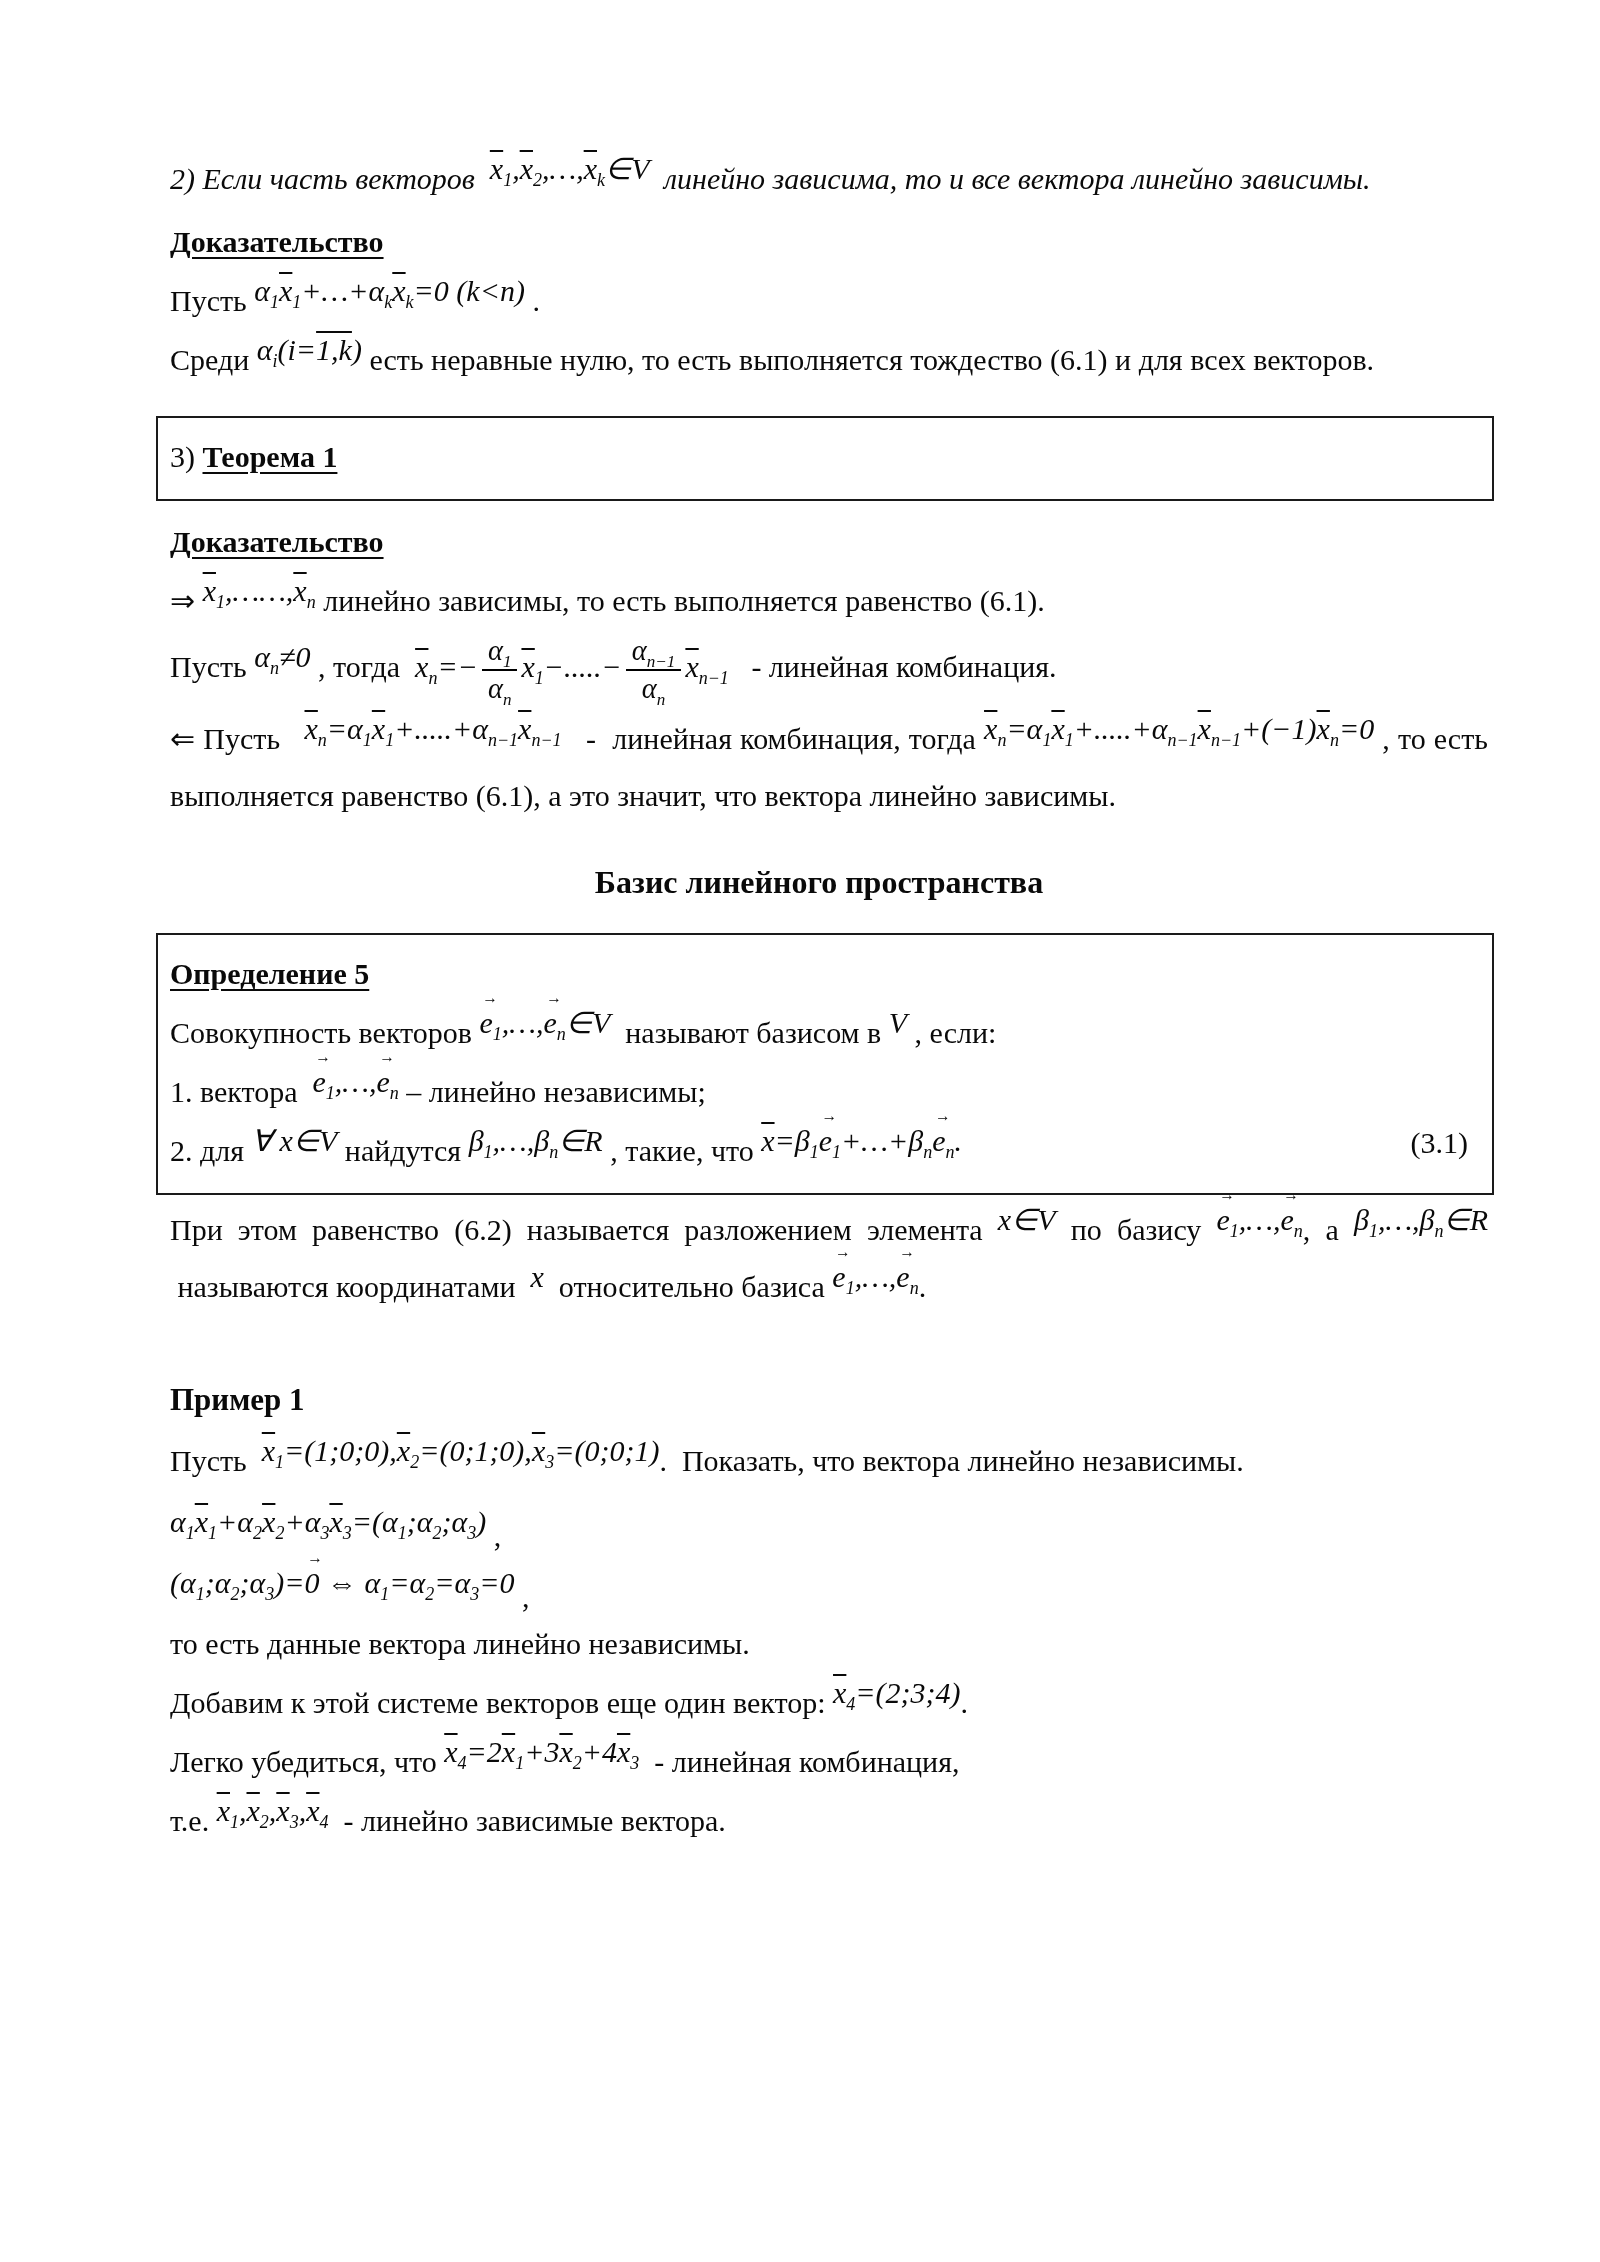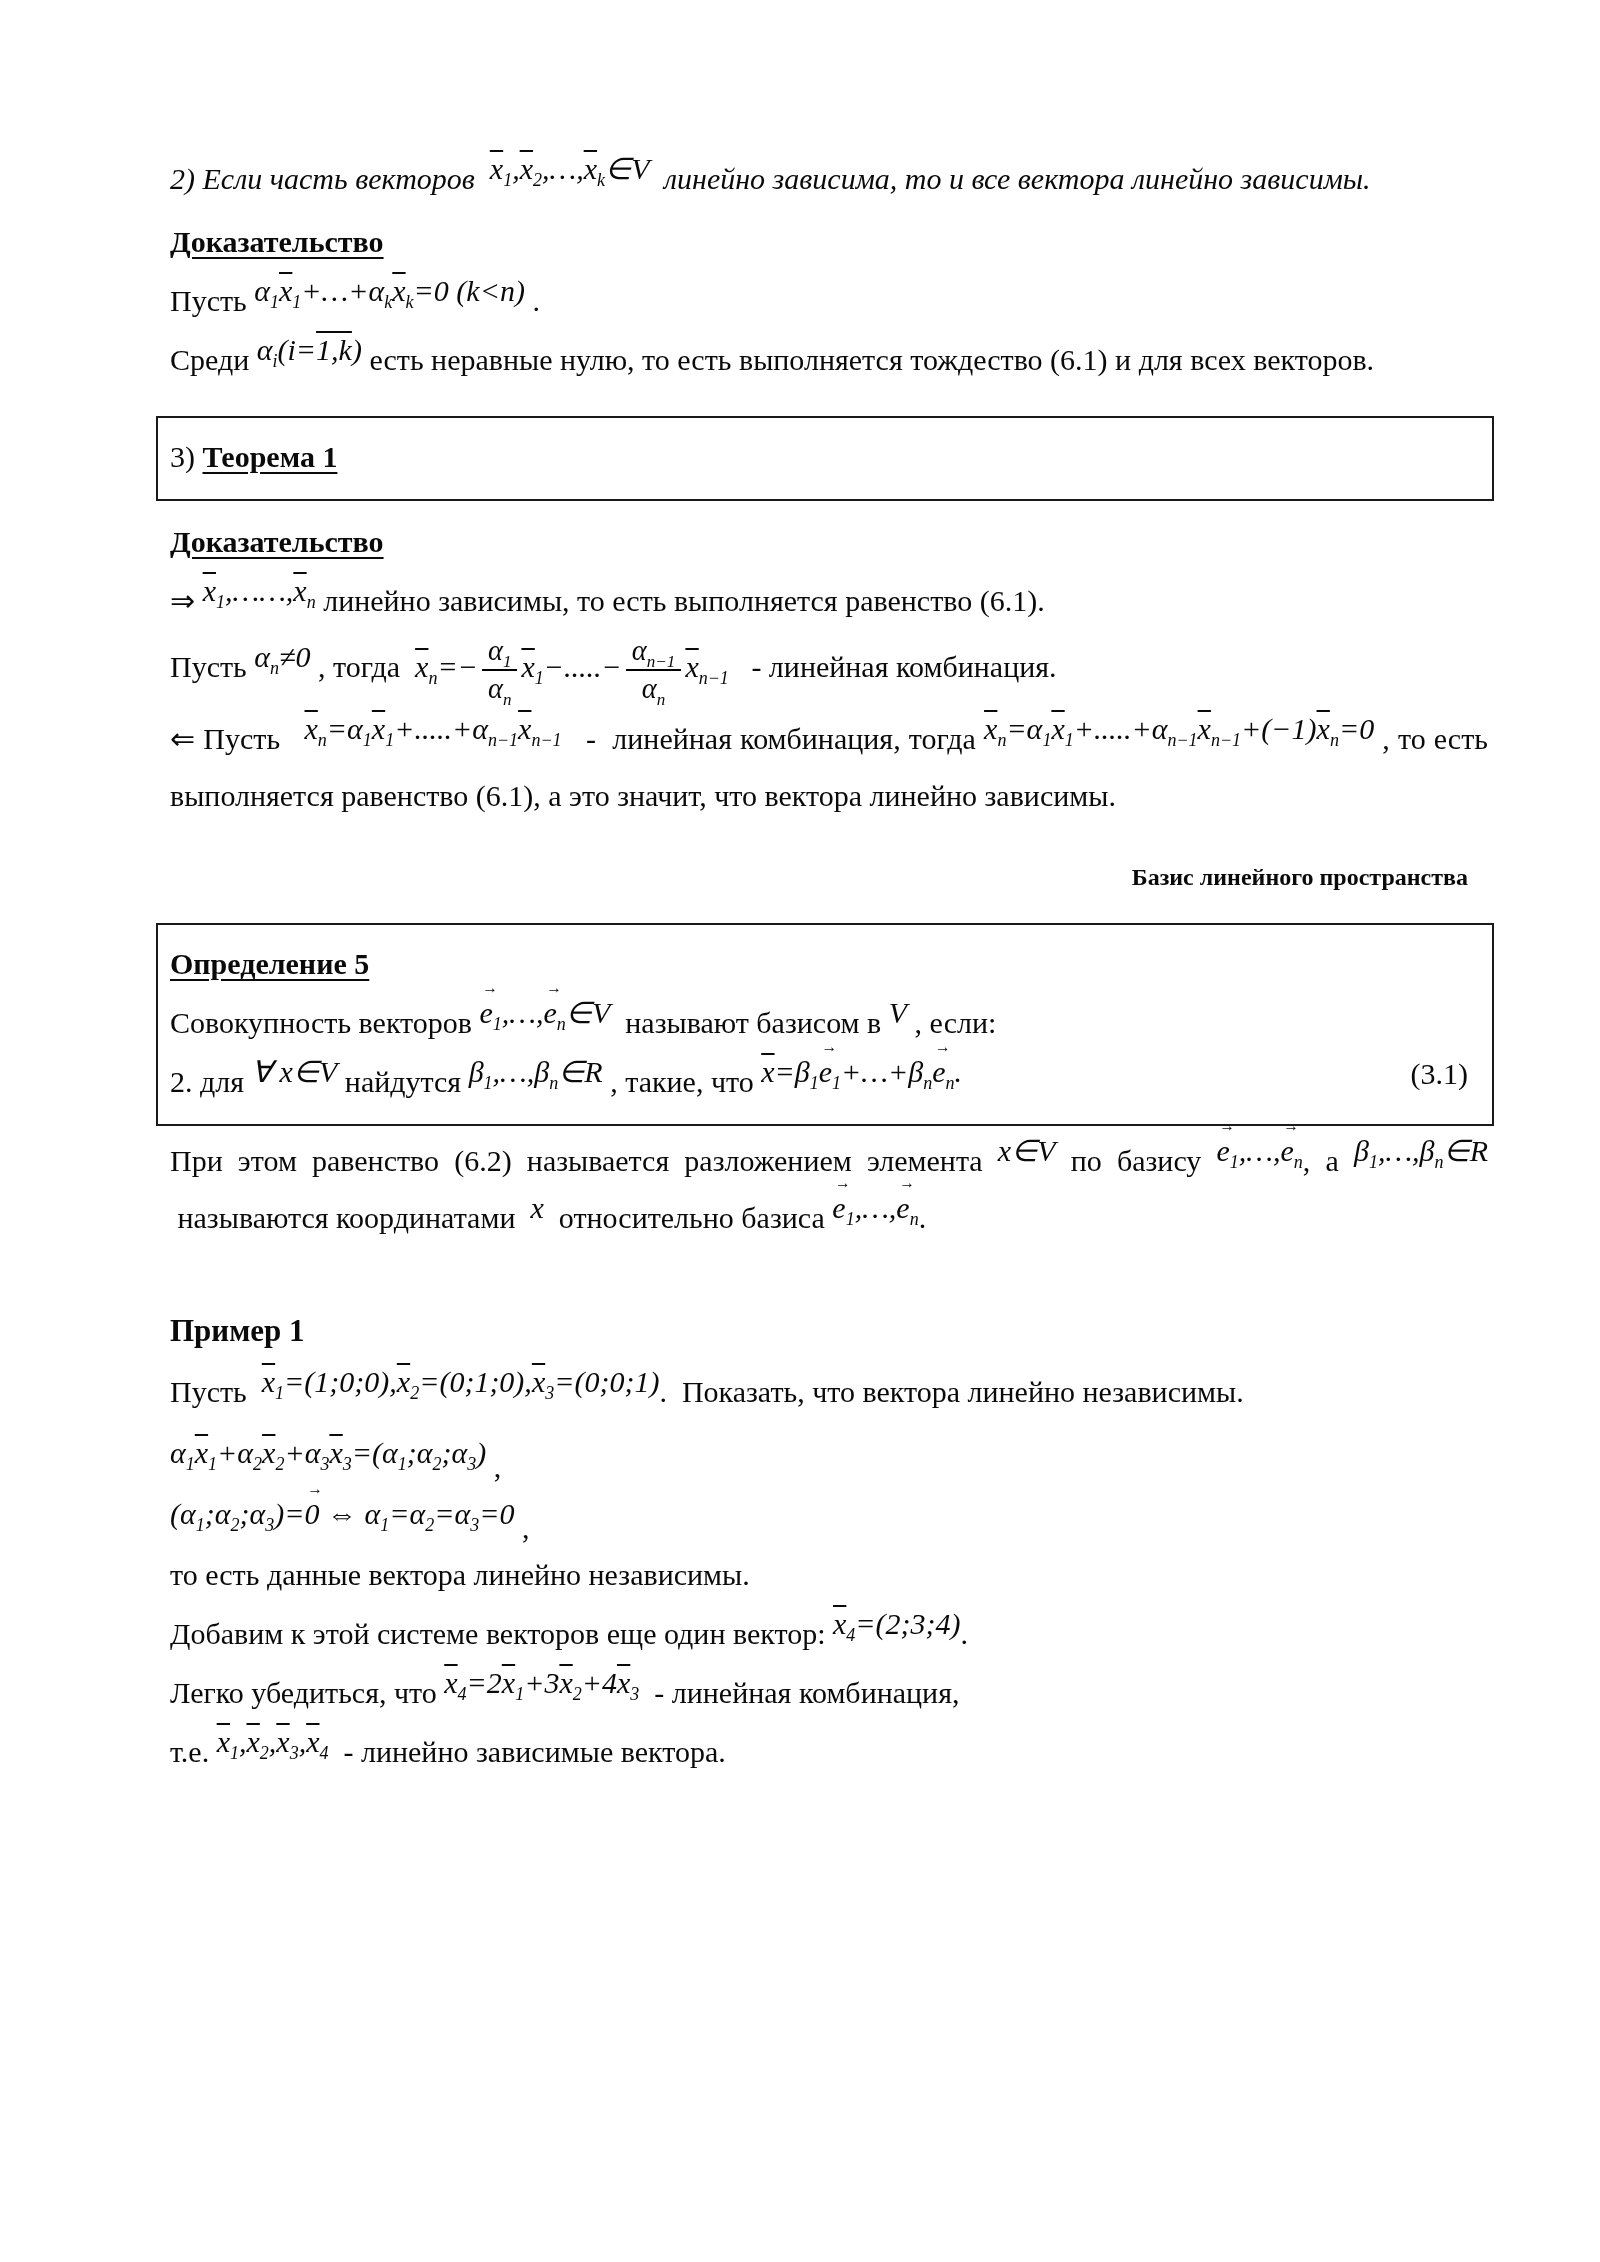--- a/index.html
+++ b/index.html
@@ -34,21 +34,21 @@
   .low { position:relative; top:0.45em; font-style:normal; }
 
   
   .box { border:2px solid #1a1a1a; padding:8px 14px 12px 12px;
          margin-left:-14px; margin-right:-6px; }
   .box1 { margin-top:28px; margin-bottom:12px; }
   .box2 { margin-top:2px; margin-bottom:6px; }
   .eqline { position:relative; }
   .eqnum { position:absolute; right:10px; bottom:8px; font-style:normal; }
 
-  h2 { font-size:24px; font-weight:bold; text-align:right; margin:40px 20px 32px 0; }
+  h2 { font-size:32px; font-weight:bold; text-align:center; margin:40px 20px 32px 0; }
   .example-heading { margin-top:56px; font-size:31px; }
   .mline { margin:4px 0; }
 </style>
 </head>
 <body>
 
 <div class="page">
 
   <p class="jp it">2) Если часть векторов&nbsp; <span class="m up"><span class="ov">x</span><sub>1</sub>,<span class="ov">x</span><sub>2</sub>,…,<span class="ov">x</span><sub>k</sub>∈V</span> &nbsp;линейно зависима, то и все вектора линейно зависимы.</p>
 
@@ -69,20 +69,21 @@
           <span class="fn">α<sub>n−1</sub></span>
           <span class="fd">α<sub>n</sub></span>
         </span><span class="ov">x</span><sub>n−1</sub></span> &nbsp;&nbsp;- линейная комбинация.</p>
   <p class="jp">⇐ Пусть &nbsp;&nbsp;<span class="m up"><span class="ov">x</span><sub>n</sub>=α<sub>1</sub><span class="ov">x</span><sub>1</sub>+.....+α<sub>n−1</sub><span class="ov">x</span><sub>n−1</sub></span> &nbsp;&nbsp;-&nbsp; линейная комбинация, тогда <span class="m up"><span class="ov">x</span><sub>n</sub>=α<sub>1</sub><span class="ov">x</span><sub>1</sub>+.....+α<sub>n−1</sub><span class="ov">x</span><sub>n−1</sub>+(−1)<span class="ov">x</span><sub>n</sub>=0</span> , то есть выполняется равенство (6.1), а это значит, что вектора линейно зависимы.</p>
 
   <h2>Базис линейного пространства</h2>
 
   <div class="box box2">
     <p><span class="bu">Определение 5</span></p>
     <p class="jp">Совокупность векторов <span class="m up"><span class="vec">e</span><sub>1</sub>,…,<span class="vec">e</span><sub>n</sub>∈V</span> &nbsp;называют базисом в <span class="m up">V</span> , если:</p>
+    <p>1. вектора &nbsp;<span class="m up"><span class="vec">e</span><sub>1</sub>,…,<span class="vec">e</span><sub>n</sub></span> – линейно независимы;</p>
     <p class="eqline">2. для <span class="m up">∀ x∈V</span> найдутся <span class="m up">β<sub>1</sub>,…,β<sub>n</sub>∈R</span> , такие, что <span class="m up"><span class="ov">x</span>=β<sub>1</sub><span class="vec">e</span><sub>1</sub>+…+β<sub>n</sub><span class="vec">e</span><sub>n</sub>.</span> <span class="eqnum">(3.1)</span></p>
   </div>
 
   <p class="jp">При этом равенство (6.2) называется разложением элемента <span class="m up">x∈V</span> по базису <span class="m up"><span class="vec">e</span><sub>1</sub>,…,<span class="vec">e</span><sub>n</sub></span>, а <span class="m up">β<sub>1</sub>,…,β<sub>n</sub>∈R</span> &nbsp;называются координатами &nbsp;<span class="m up">x</span> &nbsp;относительно базиса <span class="m up"><span class="vec">e</span><sub>1</sub>,…,<span class="vec">e</span><sub>n</sub></span>.</p>
 
   <p class="b example-heading">Пример 1</p>
   <p class="jp">Пусть &nbsp;<span class="m up"><span class="ov">x</span><sub>1</sub>=(1;0;0),<span class="ov">x</span><sub>2</sub>=(0;1;0),<span class="ov">x</span><sub>3</sub>=(0;0;1)</span>. &nbsp;Показать, что вектора линейно независимы.</p>
   <p class="mline"><span class="m">α<sub>1</sub><span class="ov">x</span><sub>1</sub>+α<sub>2</sub><span class="ov">x</span><sub>2</sub>+α<sub>3</sub><span class="ov">x</span><sub>3</sub>=(α<sub>1</sub>;α<sub>2</sub>;α<sub>3</sub>)</span> <span class="low">,</span></p>
   <p class="mline"><span class="m">(α<sub>1</sub>;α<sub>2</sub>;α<sub>3</sub>)=<span class="vec">0</span> ⇔ α<sub>1</sub>=α<sub>2</sub>=α<sub>3</sub>=0</span> <span class="low">,</span></p>
   <p>то есть данные вектора линейно независимы.</p>

